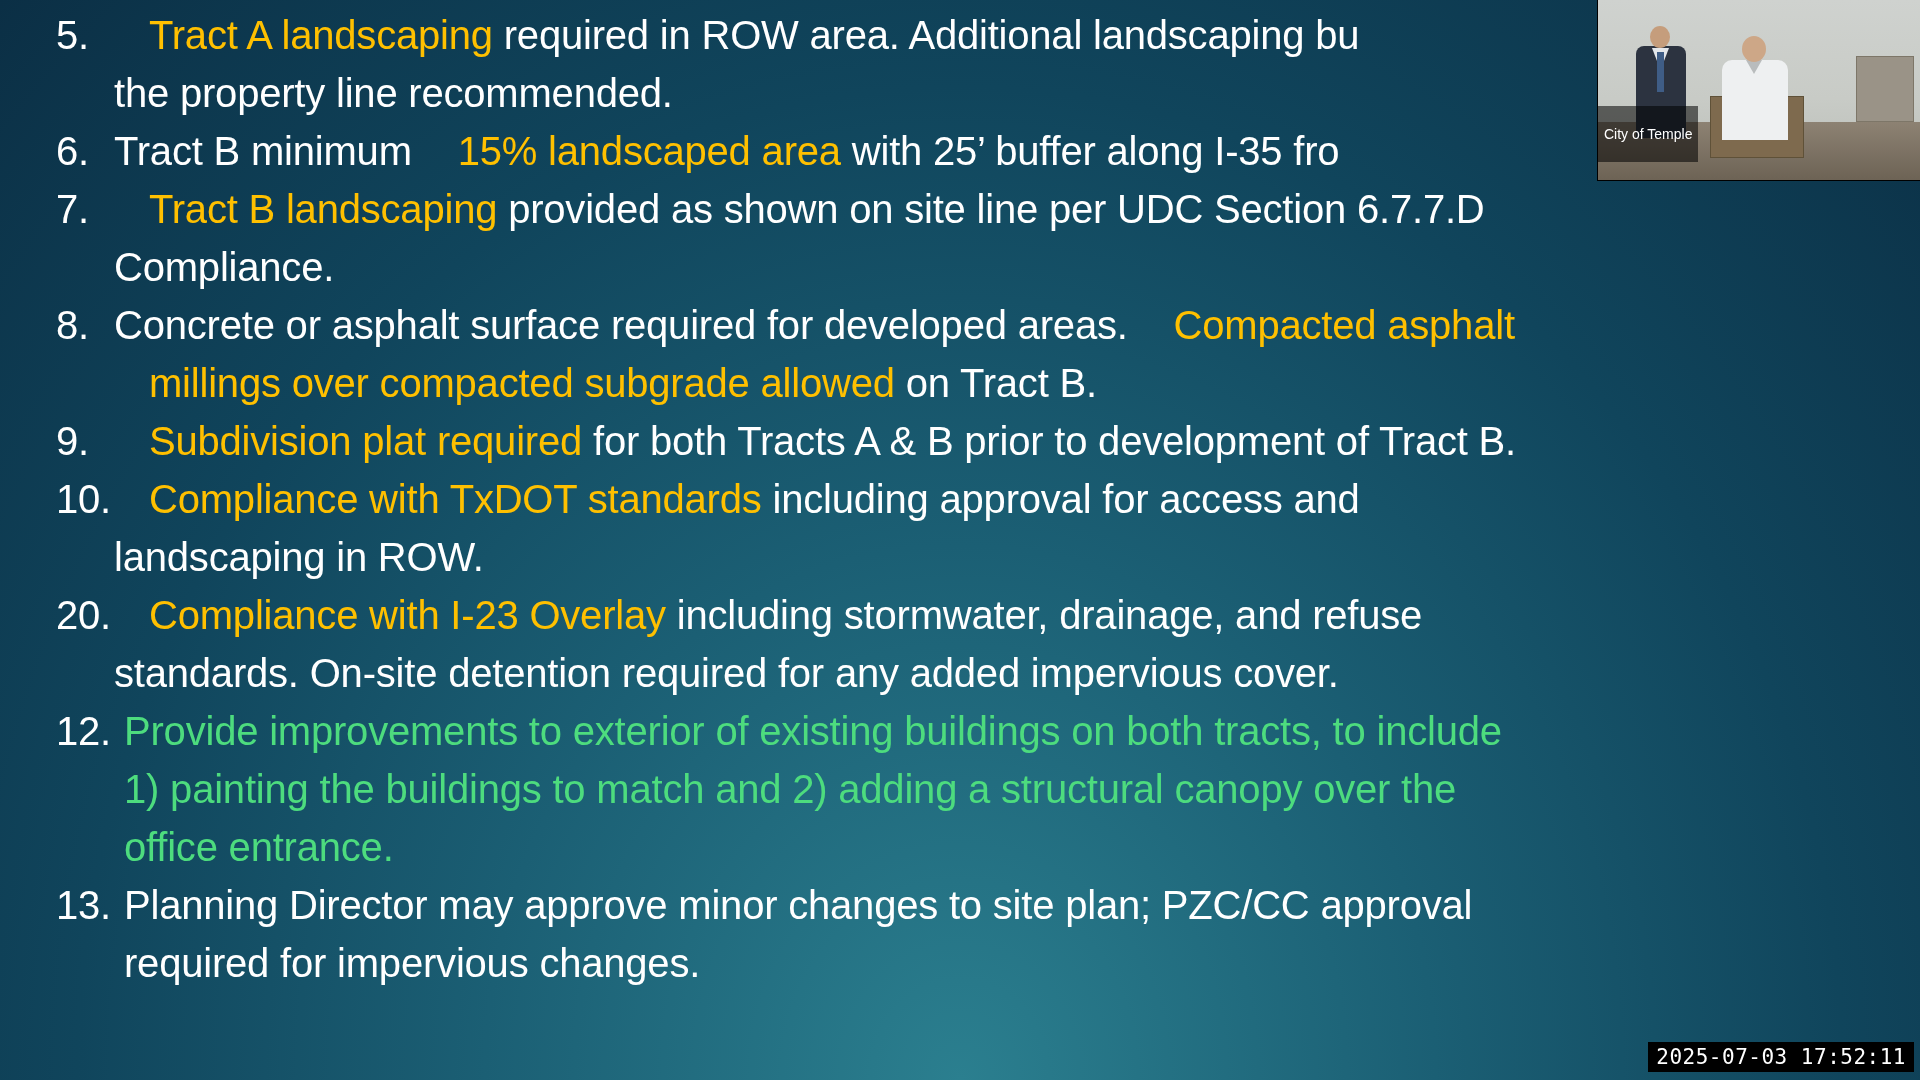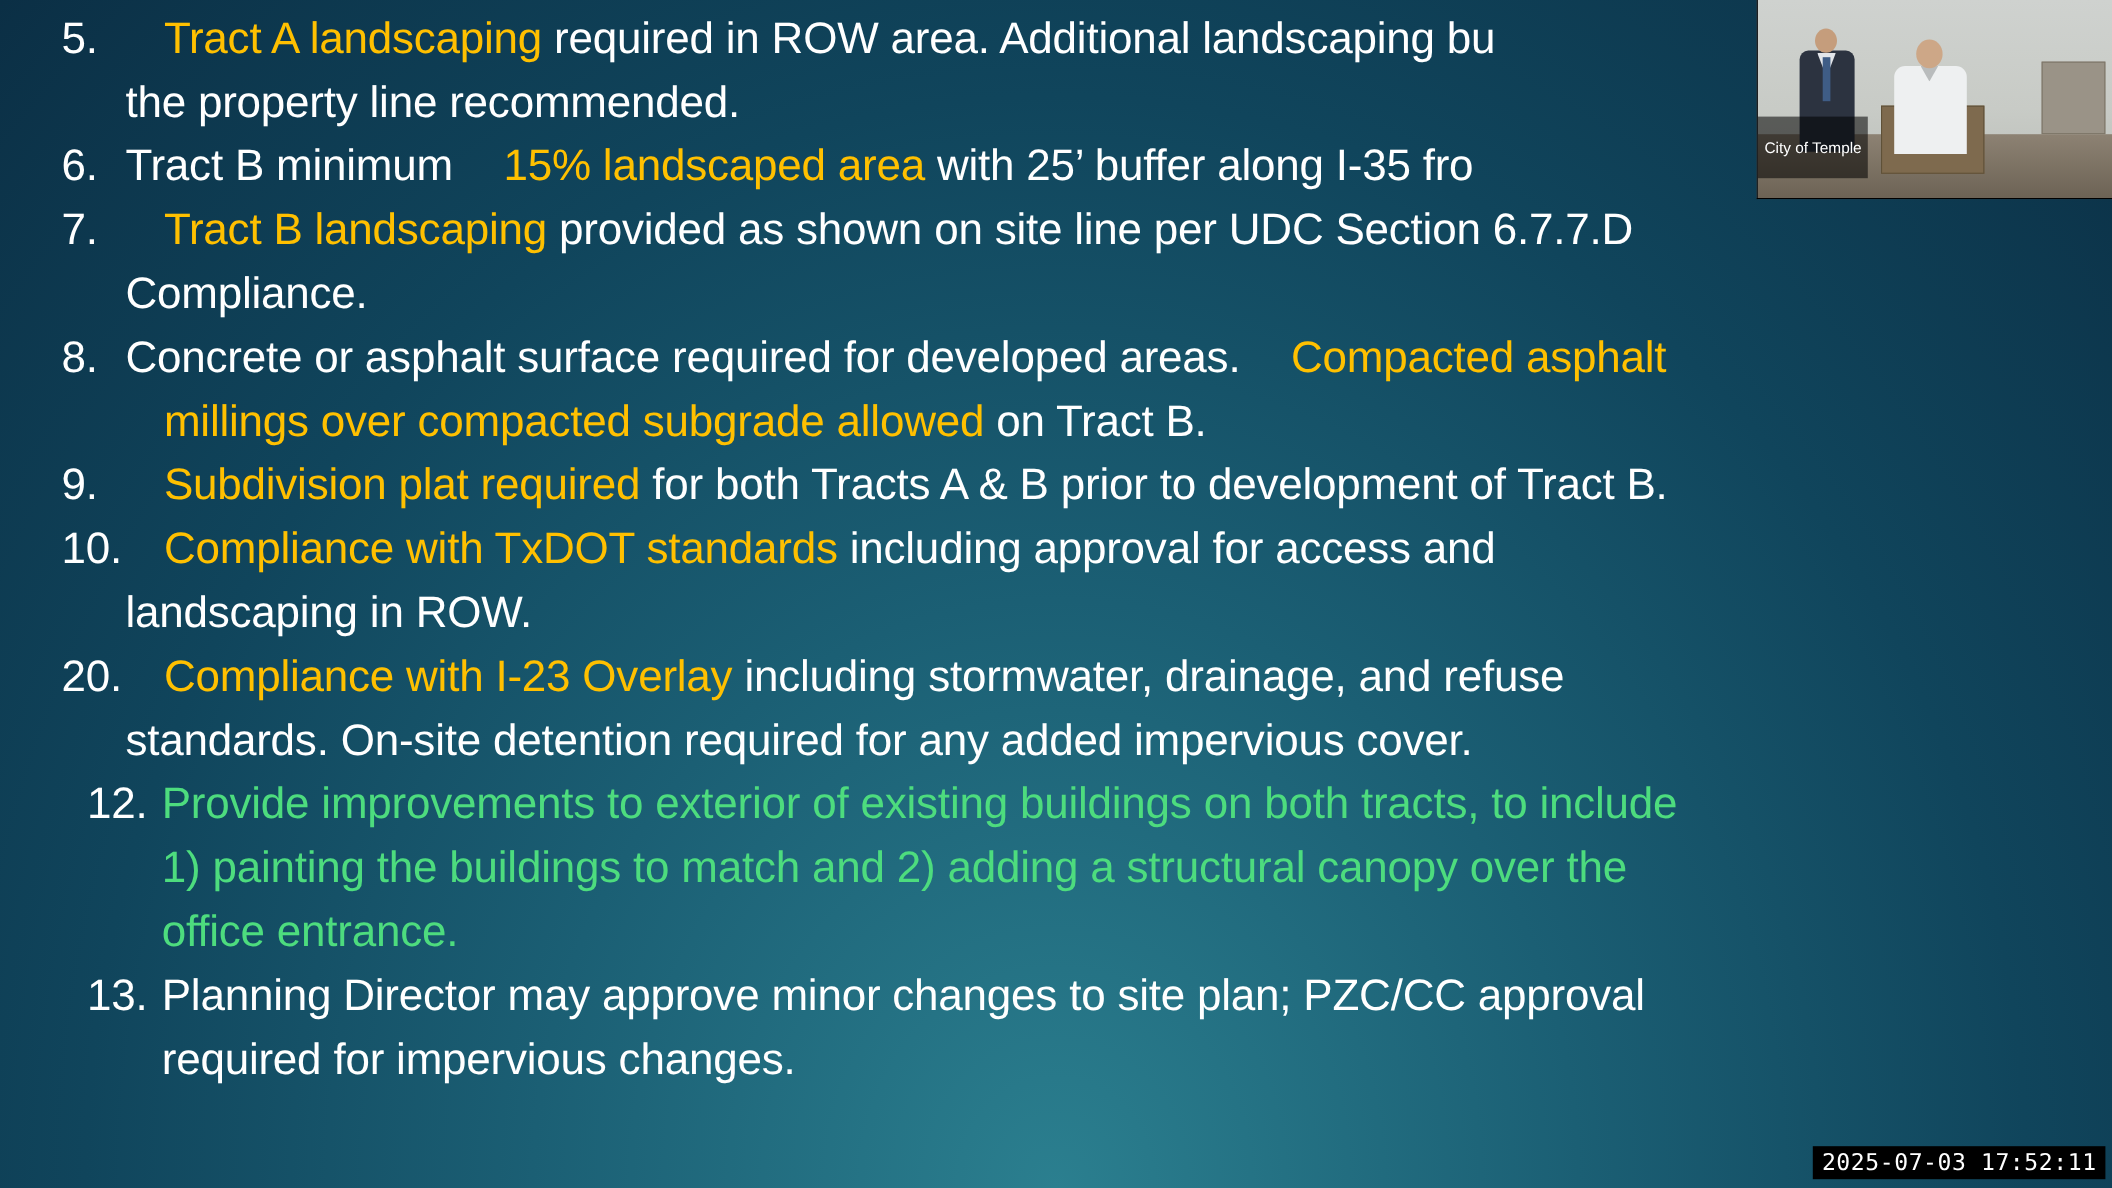--- a/index.html
+++ b/index.html
@@ -37,21 +37,20 @@
     letter-spacing: -0.2px;
   }
   .num {
     flex: 0 0 auto;
     min-width: 58px;
     text-align: left;
     white-space: pre;
   }
   .num.indent {
     min-width: 68px;
-    margin-left: 23px;
   }
   .body {
     flex: 1 1 auto;
   }
   .hl-y { color: #ffc000; margin-left: 35px; }
   .hl-g { color: #4ddc7e; }
   .white { color: #ffffff; }
 
   
   #video {

